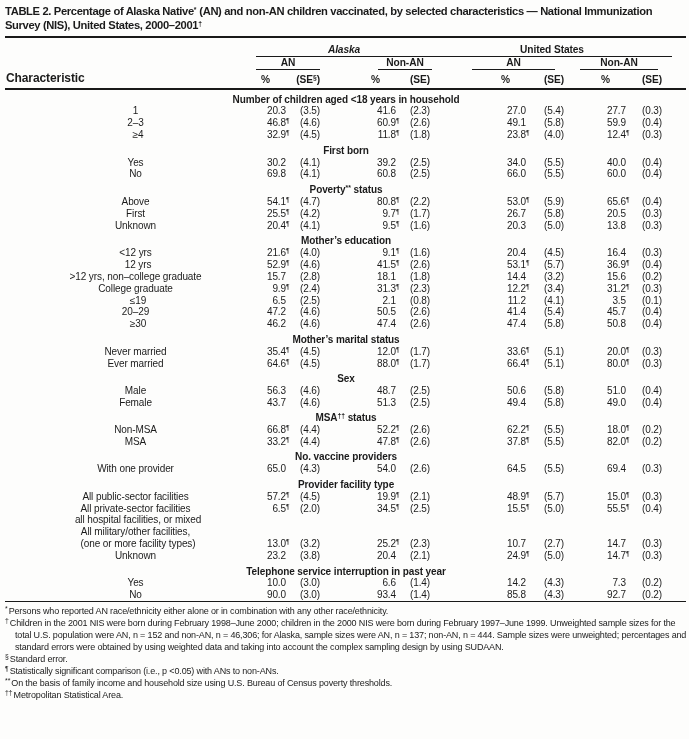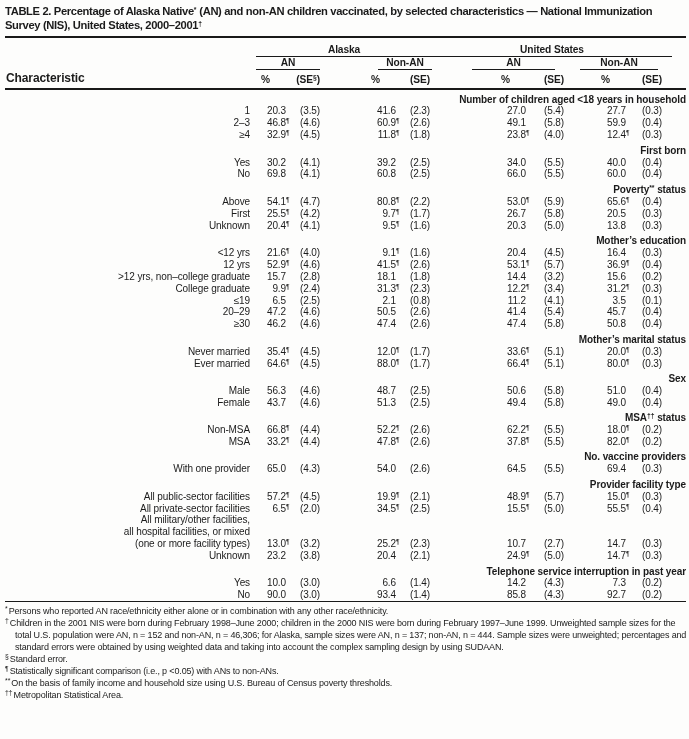--- a/index.html
+++ b/index.html
@@ -25,34 +25,34 @@
   col.c3{width:74px} col.c4{width:36px} col.c5{width:94px}
   col.c6{width:40px} col.c7{width:60px} col.c8{width:60px}
 
   thead th { font-weight:bold; font-size:10.2px; padding:0; vertical-align:bottom; }
   .grule {
     border-bottom:1.3px solid #191919; text-align:center;
     padding-bottom:1px; white-space:nowrap;
   }
   tr.r-groups th { padding-top:5px; height:14px; }
   tr.r-subgroups th { height:13px; }
-  .ga { margin:0 0 0 6px; }
+  .ga { margin:0 0 0 6px;font-style:italic; }
   .gu { margin:0 14px 0 0; }
   .s1 { margin:0 2px 0 6px; }
   .s2 { margin:0 0 0 56px; }
   .s3 { margin:0 11px 0 40px; }
   .s4 { margin:0 28px 0 14px; }
   tr.r-measures th { border-bottom:2.2px solid #191919; padding-bottom:3px; height:15px; }
   th.char { text-align:left; padding-left:1px; font-size:12px; }
   th.pct-h { text-align:right; padding-right:16px; font-weight:bold; }
   th.se-h  { text-align:right; padding-right:2px; font-weight:bold; }
   th.se-h.last { padding-right:24px; }
 
   tbody td { font-size:10px; line-height:11.9px; padding:0; vertical-align:bottom; white-space:nowrap; }
-  td.lbl { text-align:right; overflow:visible; }
+  td.lbl { text-align:center; overflow:visible; }
   td.sec { font-weight:bold; padding-top:3.5px; padding-left:1px; }
   td.ind1 { padding-left:16px; }
   td.ind2 { padding-left:21px; }
   td.pct { text-align:right; }
   td.se  { text-align:right; padding-right:2px; }
   td.se.c7 { padding-right:24px; }
   td.pct sup { display:inline-block; width:0; overflow:visible; white-space:nowrap; }
 
   .footnotes { margin-top:3px; width:683px; font-size:9px; line-height:12px; letter-spacing:-0.15px; }
   .fn { padding-left:10px; text-indent:-10px; }
@@ -403,42 +403,42 @@
           <td class="pct c0">6.5<sup>¶</sup></td>
           <td class="se c1">(2.0)</td>
           <td class="pct c2">34.5<sup>¶</sup></td>
           <td class="se c3">(2.5)</td>
           <td class="pct c4">15.5<sup>¶</sup></td>
           <td class="se c5">(5.0)</td>
           <td class="pct c6">55.5<sup>¶</sup></td>
           <td class="se c7">(0.4)</td>
         </tr>
         <tr>
+          <td class="lbl ind2">all hospital facilities, or mixed</td>
+          <td class="pct c0"></td>
+          <td class="se c1"></td>
+          <td class="pct c2"></td>
+          <td class="se c3"></td>
+          <td class="pct c4"></td>
+          <td class="se c5"></td>
+          <td class="pct c6"></td>
+          <td class="se c7"></td>
+        </tr>
+        <tr>
           <td class="lbl ind1">All military/other facilities,</td>
           <td class="pct c0"></td>
           <td class="se c1"></td>
           <td class="pct c2"></td>
           <td class="se c3"></td>
           <td class="pct c4"></td>
           <td class="se c5"></td>
           <td class="pct c6"></td>
           <td class="se c7"></td>
         </tr>
         <tr>
-          <td class="lbl ind2">all hospital facilities, or mixed</td>
-          <td class="pct c0"></td>
-          <td class="se c1"></td>
-          <td class="pct c2"></td>
-          <td class="se c3"></td>
-          <td class="pct c4"></td>
-          <td class="se c5"></td>
-          <td class="pct c6"></td>
-          <td class="se c7"></td>
-        </tr>
-        <tr>
           <td class="lbl ind2">(one or more facility types)</td>
           <td class="pct c0">13.0<sup>¶</sup></td>
           <td class="se c1">(3.2)</td>
           <td class="pct c2">25.2<sup>¶</sup></td>
           <td class="se c3">(2.3)</td>
           <td class="pct c4">10.7</td>
           <td class="se c5">(2.7)</td>
           <td class="pct c6">14.7</td>
           <td class="se c7">(0.3)</td>
         </tr>

